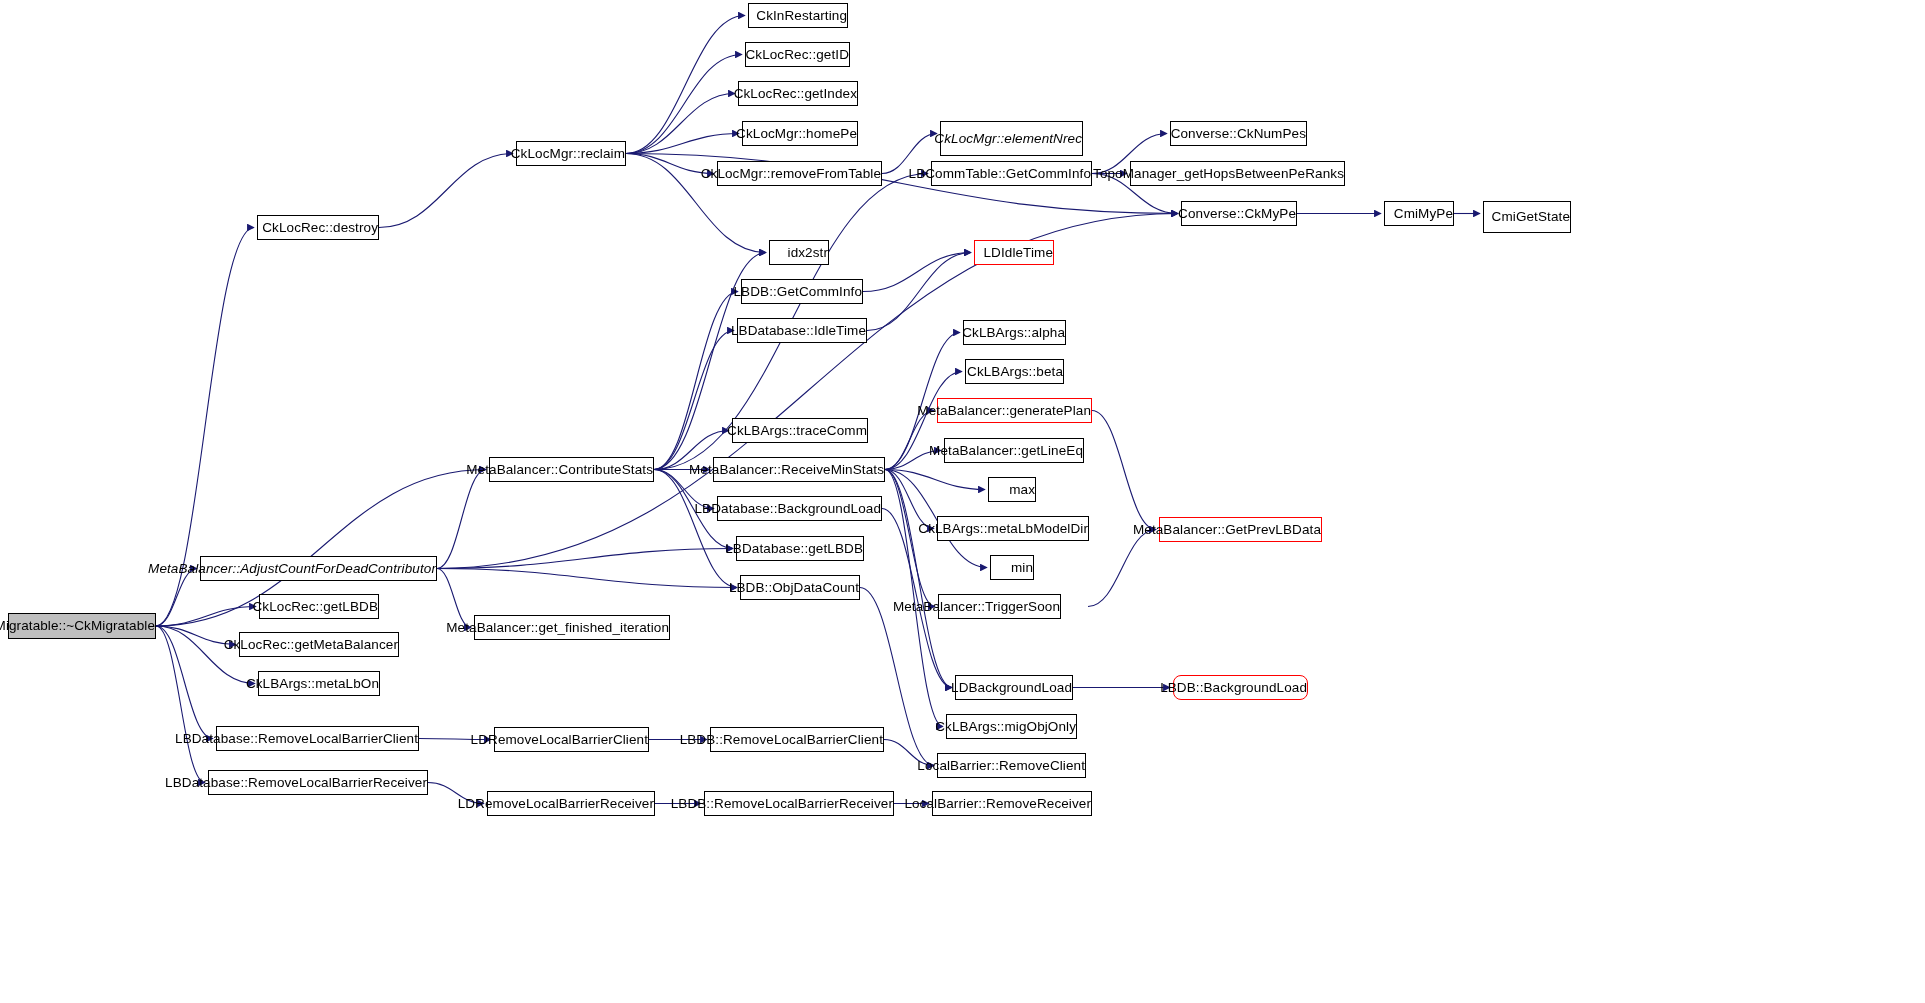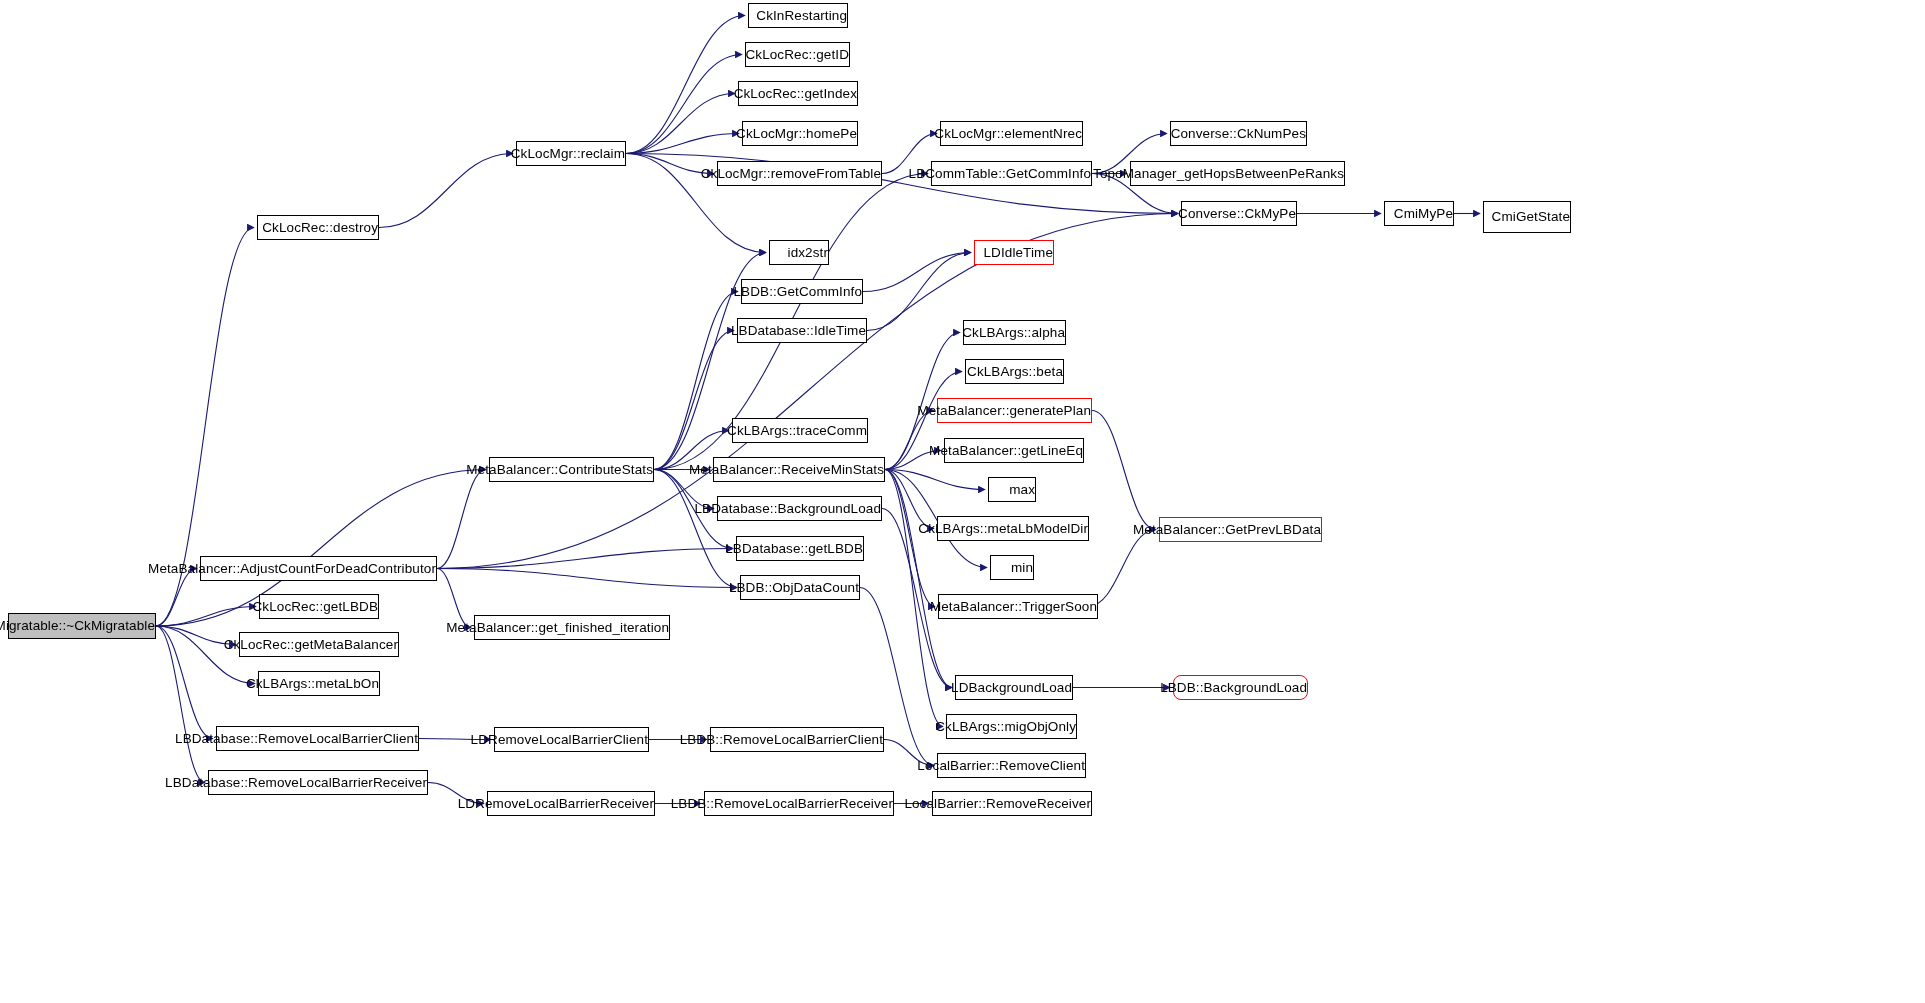--- a/index.html
+++ b/index.html
@@ -140,21 +140,21 @@
       </div>
       <div class="node" style="left: 742px; top: 121px; width: 116px; height: 25px;">
         <span>CkLocMgr::homePe</span>
       </div>
       <div class="node" style="left: 717px; top: 161px; width: 165px; height: 25px;">
         <span>CkLocMgr::removeFromTable</span>
       </div>
       <div class="node" style="left: 769px; top: 240px; width: 60px; height: 25px;">
         <span>idx2str</span>
       </div>
-      <div class="node" style="left: 940px; top: 121px; width: 143px; height: 25px;">
+      <div class="node" style="left: 940px; top: 121px; width: 143px; height: 35px; font-style: italic;">
         <span>CkLocMgr::elementNrec</span>
       </div>
       <div class="node" style="left: 931px; top: 161px; width: 161px; height: 25px;">
         <span>LBCommTable::GetCommInfo</span>
       </div>
       <div class="node" style="left: 1170px; top: 121px; width: 137px; height: 25px;">
         <span>Converse::CkNumPes</span>
       </div>
       <div class="node" style="left: 1130px; top: 161px; width: 215px; height: 25px;">
         <span>TopoManager_getHopsBetweenPeRanks</span>
@@ -191,21 +191,21 @@
       </div>
       <div class="node" style="left: 988px; top: 477px; width: 48px; height: 25px;">
         <span>max</span>
       </div>
       <div class="node" style="left: 937px; top: 516px; width: 152px; height: 25px;">
         <span>CkLBArgs::metaLbModelDir</span>
       </div>
       <div class="node" style="left: 990px; top: 555px; width: 44px; height: 25px;">
         <span>min</span>
       </div>
-      <div class="node" style="left: 938px; top: 594px; width: 160px; height: 25px; padding-left: 38px;">
+      <div class="node" style="left: 938px; top: 594px; width: 123px; height: 25px; padding-left: 38px;">
         <span>MetaBalancer::TriggerSoon</span>
       </div>
       <div class="node ref" style="left: 1159px; top: 517px; width: 163px; height: 25px; padding-left: 12px;">
         <span>MetaBalancer::GetPrevLBData</span>
       </div>
       <div class="node" style="left: 732px; top: 418px; width: 136px; height: 25px;">
         <span>CkLBArgs::traceComm</span>
       </div>
       <div class="node" style="left: 489px; top: 457px; width: 165px; height: 25px;">
         <span>MetaBalancer::ContributeStats</span>
@@ -215,21 +215,21 @@
       </div>
       <div class="node" style="left: 717px; top: 496px; width: 165px; height: 25px;">
         <span>LBDatabase::BackgroundLoad</span>
       </div>
       <div class="node" style="left: 736px; top: 536px; width: 128px; height: 25px;">
         <span>LBDatabase::getLBDB</span>
       </div>
       <div class="node" style="left: 740px; top: 575px; width: 120px; height: 25px;">
         <span>LBDB::ObjDataCount</span>
       </div>
-      <div class="node" style="left: 200px; top: 556px; width: 237px; height: 25px;">
+      <div class="node" style="left: 200px; top: 556px; width: 237px; height: 25px; font-style: italic;">
         <span>MetaBalancer::AdjustCountForDeadContributor</span>
       </div>
       <div class="node" style="left: 259px; top: 594px; width: 120px; height: 25px;">
         <span>CkLocRec::getLBDB</span>
       </div>
       <div class="node" style="left: 239px; top: 632px; width: 160px; height: 25px;">
         <span>CkLocRec::getMetaBalancer</span>
       </div>
       <div class="node" style="left: 258px; top: 671px; width: 122px; height: 25px;">
         <span>CkLBArgs::metaLbOn</span>

